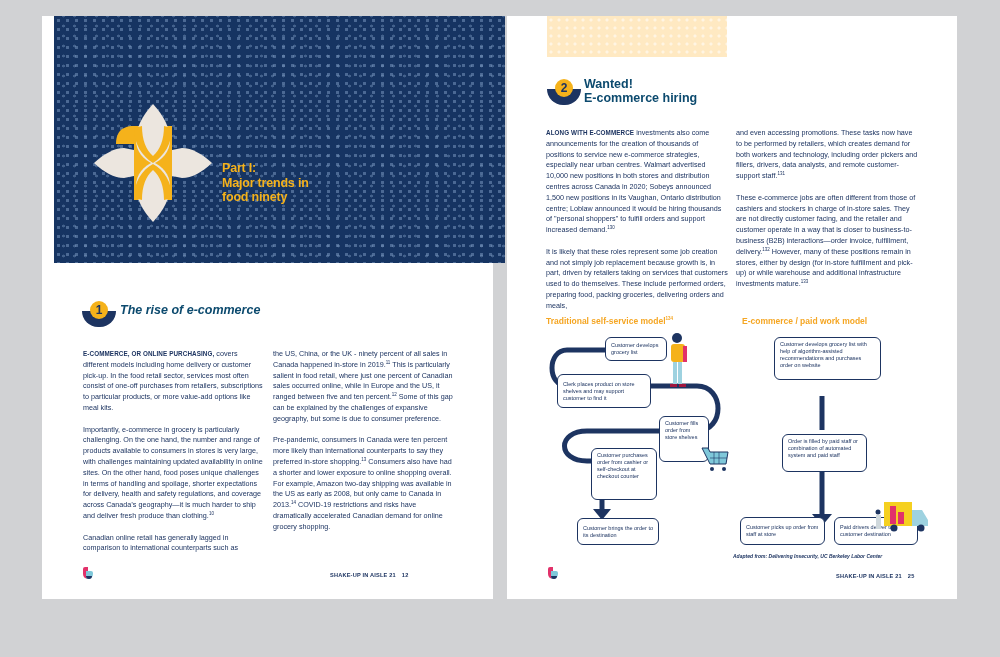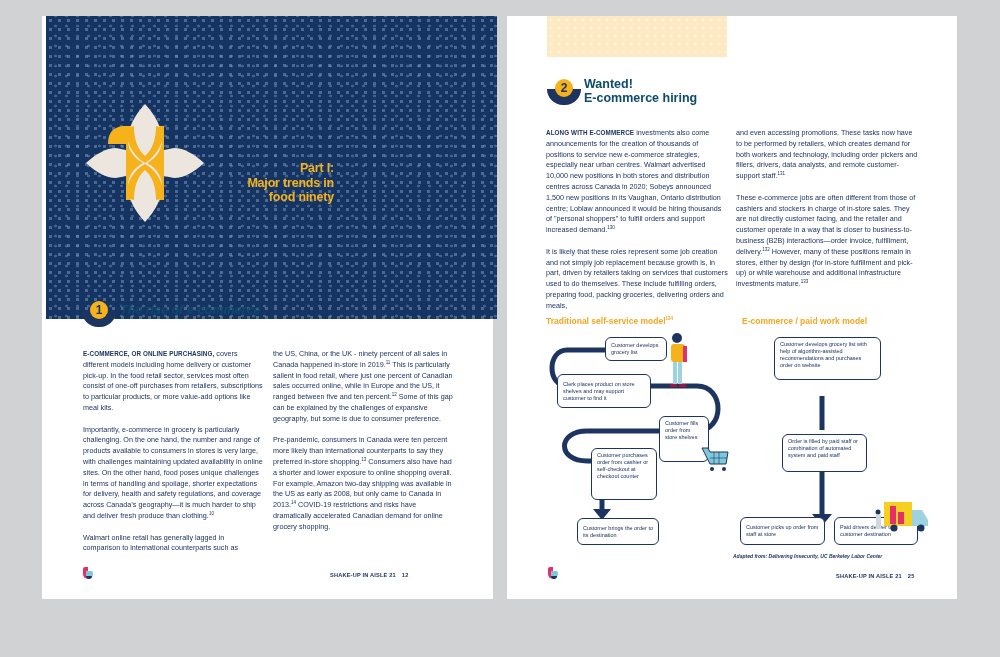--- a/index.html
+++ b/index.html
@@ -3,27 +3,26 @@
 <meta charset="utf-8">
 <style>
   * { box-sizing: border-box; margin: 0; padding: 0; }
   html, body { width: 1000px; height: 657px; overflow: hidden; }
   body { background: #d1d2d4; position: relative; font-family: "DejaVu Sans", sans-serif; color: #1d3461; }
   .page { position: absolute; background: #ffffff; top: 16px; height: 583px; }
   #page-left { left: 42px; width: 451px; }
   #page-right { left: 507px; width: 450px; }
 
   .hero {
-    position: absolute; left: 4px; top: 0; width: 451px; height: 303px;
+    position: absolute; left: 12px; top: 0; width: 451px; height: 247px;
     background-color: #163462;
     background-image: radial-gradient(circle, rgba(120,150,190,0.55) 1.4px, transparent 1.9px),
                       radial-gradient(circle, rgba(120,150,190,0.45) 1.2px, transparent 1.7px);
     background-size: 9px 9px, 11px 10px;
     background-position: 0 0, 4px 5px;
-    text-align: right;
   }
   .flower { position: absolute; left: 40px; top: 88px; width: 118px; height: 118px; }
   .part-title {
     position: absolute; left: 168px; top: 145px; width: 120px;
     font-family: "Liberation Sans", sans-serif; font-weight: bold; font-size: 12.5px; line-height: 14.5px;
     color: #f5b21b; letter-spacing: -0.2px;
   }
 
   .sec-badge { position: absolute; width: 34px; height: 26px; }
   .sec-badge .bowl { position: absolute; left: 0; top: 10px; width: 34px; height: 16px; background: #1d3461; border-radius: 0 0 17px 17px; }
@@ -86,21 +85,21 @@
 
   <div class="sec-badge" style="left:40px; top:285px;">
     <div class="bowl"></div>
     <div class="num">1</div>
   </div>
   <div class="sec-title" style="left:78px; top:287px;font-style:italic;">The rise of e-commerce</div>
 
   <div class="body-col" style="left:41px; top:333px; width:180px;">
     <p><span class="lead">E-COMMERCE, OR ONLINE PURCHASING,</span><span> covers different models including home delivery or customer pick-up. In the food retail sector, services most often consist of one-off purchases from retailers, subscriptions to particular products, or more value-add options like meal kits.</span></p>
     <p><span>Importantly, e-commerce in grocery is particularly challenging. On the one hand, the number and range of products available to consumers in stores is very large, with challenges maintaining updated availability in online sites. On the other hand, food poses unique challenges in terms of handling and spoilage, shorter expectations for delivery, health and safety regulations, and coverage across Canada’s geography—it is much harder to ship and deliver fresh produce than clothing.</span><sup>10</sup></p>
-    <p><span>Walmart online retail has generally lagged in comparison to international counterparts such as</span></p>
+    <p><span>Canadian online retail has generally lagged in comparison to international counterparts such as</span></p>
   </div>
 
   <div class="body-col" style="left:231px; top:333px; width:180px;">
     <p><span>the US, China, or the UK - ninety percent of all sales in Canada happened in-store in 2019.</span><sup>11</sup><span> This is particularly salient in food retail, where just one percent of Canadian sales occurred online, while in Europe and the US, it ranged between five and ten percent.</span><sup>12</sup><span> Some of this gap can be explained by the challenges of expansive geography, but some is due to consumer preference.</span></p>
     <p><span>Pre-pandemic, consumers in Canada were ten percent more likely than international counterparts to say they preferred in-store shopping.</span><sup>13</sup><span> Consumers also have had a shorter and lower exposure to online shopping overall. For example, Amazon two-day shipping was available in the US as early as 2008, but only came to Canada in 2013.</span><sup>14</sup><span> COVID-19 restrictions and risks have dramatically accelerated Canadian demand for online grocery shopping.</span></p>
   </div>
 
   <div class="footer-logo" style="left:41px; top:551px;">
     <div class="a"></div>
       <div class="b"></div>
@@ -118,21 +117,21 @@
     <div class="bowl"></div>
     <div class="num">2</div>
   </div>
   <div class="sec-title" style="left:77px; top:61px;">
     <div>Wanted!</div>
     <div>E-commerce hiring</div>
   </div>
 
   <div class="body-col" style="left:39px; top:112px; width:182px;">
     <p><span class="lead">ALONG WITH E-COMMERCE</span><span> investments also come announcements for the creation of thousands of positions to service new e-commerce strategies, especially near urban centres. Walmart advertised 10,000 new positions in both stores and distribution centres across Canada in 2020; Sobeys announced 1,500 new positions in its Vaughan, Ontario distribution centre; Loblaw announced it would be hiring thousands of "personal shoppers" to fulfill orders and support increased demand.</span><sup>130</sup></p>
-    <p><span>It is likely that these roles represent some job creation and not simply job replacement because growth is, in part, driven by retailers taking on services that customers used to do themselves. These include fulfilling orders, preparing food, packing groceries, delivering orders and meals,</span></p>
+    <p><span>It is likely that these roles represent some job creation and not simply job replacement because growth is, in part, driven by retailers taking on services that customers used to do themselves. These include performed orders, preparing food, packing groceries, delivering orders and meals,</span></p>
   </div>
 
   <div class="body-col" style="left:229px; top:112px; width:182px;">
     <p><span>and even accessing promotions. These tasks now have to be performed by retailers, which creates demand for both workers and technology, including order pickers and fillers, drivers, data analysts, and remote customer-support staff.</span><sup>131</sup></p>
     <p><span>These e-commerce jobs are often different from those of cashiers and stockers in charge of in-store sales. They are not directly customer facing, and the retailer and customer operate in a way that is closer to business-to-business (B2B) interactions—order invoice, fulfillment, delivery.</span><sup>132</sup><span> However, many of these positions remain in stores, either by design (for in-store fulfillment and pick-up) or while warehouse and additional infrastructure investments mature.</span><sup>133</sup></p>
   </div>
 
   <div class="diag-title" style="left:39px; top:300px;">
     <span>Traditional self-service model</span><sup>134</sup>
   </div>

